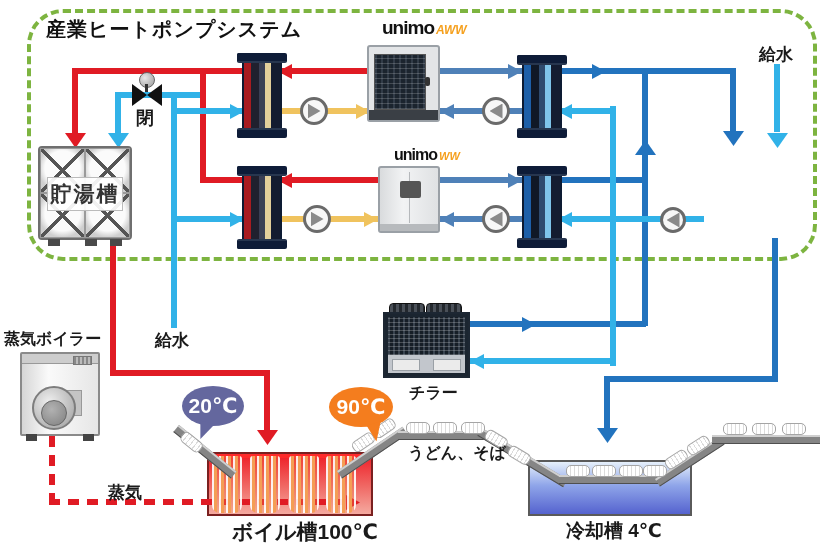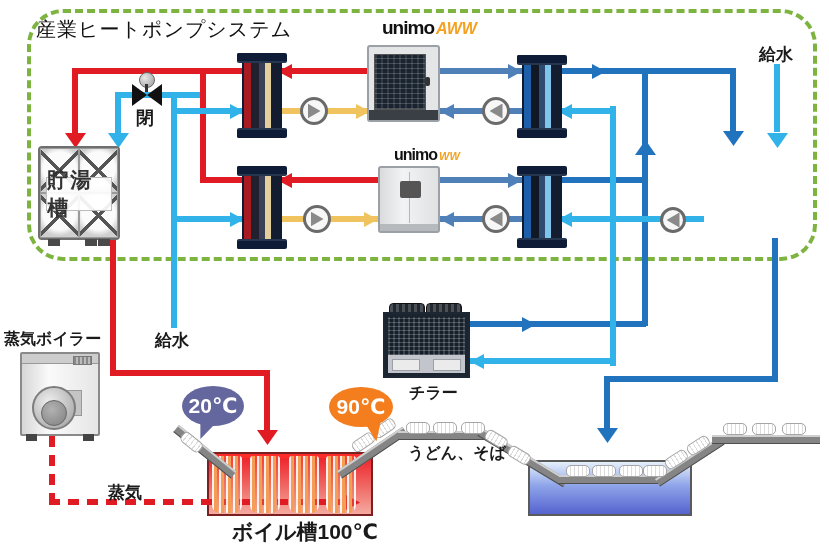--- a/index.html
+++ b/index.html
@@ -17,21 +17,21 @@
   .ah{position:absolute;}
   .ah.r{width:14px;height:15px;clip-path:polygon(0 0,100% 50%,0 100%);}
   .ah.l{width:14px;height:15px;clip-path:polygon(100% 0,0 50%,100% 100%);}
   .ah.d{width:21px;height:15px;clip-path:polygon(0 0,100% 0,50% 100%);}
   .ah.u{width:21px;height:15px;clip-path:polygon(50% 0,100% 100%,0 100%);}
   
   .dashv{position:absolute;width:6px;background:repeating-linear-gradient(180deg,var(--red) 0 11px,transparent 11px 19px);}
   .dashh{position:absolute;height:6px;background:repeating-linear-gradient(90deg,var(--red) 0 11px,transparent 11px 19px);}
   
   .boundary{position:absolute;left:27px;top:9px;width:782px;height:244px;border:4px dashed var(--green);border-radius:36px;}
-  .title{position:absolute;left:36px;top:16px;font-size:20px;font-weight:normal;letter-spacing:1px;color:#111;}
+  .title{position:absolute;left:46px;top:16px;font-size:20px;font-weight:bold;letter-spacing:1px;color:#111;}
   
   .hx{position:absolute;width:36px;border:2px solid #0d1b33;border-radius:3px;}
   .hx.hot{background:linear-gradient(90deg,#a81b20 0 7px,#20202e 7px 15px,#3a3f55 15px 21px,#e3cf9b 21px 27px,#141c30 27px);}
   .hx.cold{background:linear-gradient(90deg,#1d5fa8 0 7px,#101826 7px 15px,#2e4a6e 15px 21px,#7fc4ea 21px 27px,#141c30 27px);}
   .hx::before,.hx::after{content:"";position:absolute;left:-7px;right:-7px;height:8px;background:#0e1c38;border-radius:2px;
       box-shadow:4px 0 0 -1px #0e1c38 inset;}
   .hx::before{top:-4px;border-bottom:2px solid #27364f;}
   .hx::after{bottom:-4px;border-top:2px solid #27364f;}
   
   .pump{position:absolute;width:28px;height:28px;border-radius:50%;background:#f7f7f7;border:3px solid #6a6a6a;box-sizing:border-box;display:flex;align-items:center;justify-content:center;}
@@ -58,21 +58,21 @@
       repeating-linear-gradient(0deg,rgba(255,255,255,.18) 0 1px,transparent 1px 5px),
       repeating-linear-gradient(90deg,#323c48 0 2px,#1b242e 2px 6px);border:1px solid #555;}
   .aww .dot{position:absolute;right:8px;top:30px;width:5px;height:9px;background:#333;border-radius:2px;}
   .aww .base{position:absolute;left:0;right:0;bottom:0;height:10px;background:#3a3f45;}
   .ww{position:absolute;left:378px;top:166px;width:62px;height:67px;background:linear-gradient(90deg,#d9dbdd,#f2f3f4 40%,#dfe1e3);border:2px solid #9aa0a6;border-radius:3px;box-sizing:border-box;}
   .ww .seam{position:absolute;left:50%;top:4px;bottom:8px;width:1px;background:#b5b8bb;}
   .ww .panel{position:absolute;left:20px;top:13px;width:21px;height:17px;background:#555;border-radius:2px;}
   .ww .base{position:absolute;left:0;right:0;bottom:0;height:7px;background:#b7babd;}
   .logo{position:absolute;font-weight:800;color:#111;}
   .logo .brand{font-size:19px;letter-spacing:-1px;margin-left:32px;}
-  .logo .model{font-size:16px;font-style:italic;font-weight:bold;color:var(--logo_orange);margin-left:2px;}
+  .logo .model{font-size:12px;font-style:italic;font-weight:bold;color:var(--logo_orange);margin-left:2px;}
   .logo.small .brand{font-size:16px;}
   .logo.small .model{font-size:11px;}
   
   .chiller{position:absolute;left:383px;top:312px;width:87px;height:66px;border:2px solid #1d2733;background:#1b2530;box-sizing:border-box;}
   .chiller .grid{position:absolute;left:3px;right:3px;top:3px;height:38px;background:
       repeating-linear-gradient(0deg,rgba(255,255,255,.22) 0 1px,transparent 1px 4px),
       repeating-linear-gradient(90deg,#39434f 0 2px,#161e27 2px 5px);}
   .chiller .lower{position:absolute;left:3px;right:3px;bottom:3px;height:18px;background:#c2c6cc;}
   .chiller .lower i{position:absolute;top:4px;width:34%;height:10px;background:#ebebeb;border:1px solid #9aa0a6;}
   .fan{position:absolute;width:34px;height:11px;border-radius:4px;background:repeating-linear-gradient(90deg,#4a5058 0 3px,#23282e 3px 6px);border:1px solid #111;}
@@ -207,21 +207,21 @@
   </div>
   <div class="logo small" style="left:362px;top:146px;">
     <span class="brand">unimo</span><span class="model">WW</span>
   </div>
   <div class="ww">
     <div class="seam"></div>
     <div class="panel"></div>
     <div class="base"></div>
   </div>
 
-  <div class="tank" style="left:38px;top:146px;width:82px;height:94px;">
+  <div class="tank" style="left:38px;top:146px;width:94px;height:94px;">
     <div class="cell" style="left:0;top:0;"></div>
     <div class="cell" style="right:0;top:0;"></div>
     <div class="cell" style="left:0;bottom:0;"></div>
     <div class="cell" style="right:0;bottom:0;"></div>
     <div class="plate">貯湯槽</div>
     <div class="foot" style="left:8px;bottom:-8px;"></div>
     <div class="foot" style="left:45px;bottom:-8px;"></div>
     <div class="foot" style="right:8px;bottom:-8px;"></div>
   </div>
 
@@ -288,20 +288,21 @@
   <div class="nd" style="left:619px;top:465px;"></div>
   <div class="nd" style="left:643px;top:465px;"></div>
   <div class="nd" style="left:663px;top:461px;transform:rotate(-33deg);"></div>
   <div class="nd" style="left:685px;top:447px;transform:rotate(-33deg);"></div>
   <div class="nd" style="left:723px;top:423px;"></div>
   <div class="nd" style="left:752px;top:423px;"></div>
   <div class="nd" style="left:782px;top:423px;"></div>
 
   <div class="lbl" style="left:408px;top:443px;font-size:16px;">うどん、そば</div>
   <div class="lbl" style="left:232px;top:518px;font-size:21px;">ボイル槽100℃</div>
+  <div class="lbl" style="left:566px;top:518px;font-size:19px;">冷却槽 4℃</div>
 
   <div class="bub" style="left:182px;top:386px;width:62px;height:40px;background:var(--slate);">
     <span>20℃</span>
     <div class="tail" style="left:16px;top:36px;background:var(--slate);transform:rotate(14deg);"></div>
   </div>
   <div class="bub" style="left:329px;top:387px;width:64px;height:40px;background:var(--orange);">
     <span>90℃</span>
     <div class="tail" style="left:40px;top:36px;background:var(--orange);transform:rotate(-18deg);"></div>
   </div>
 

